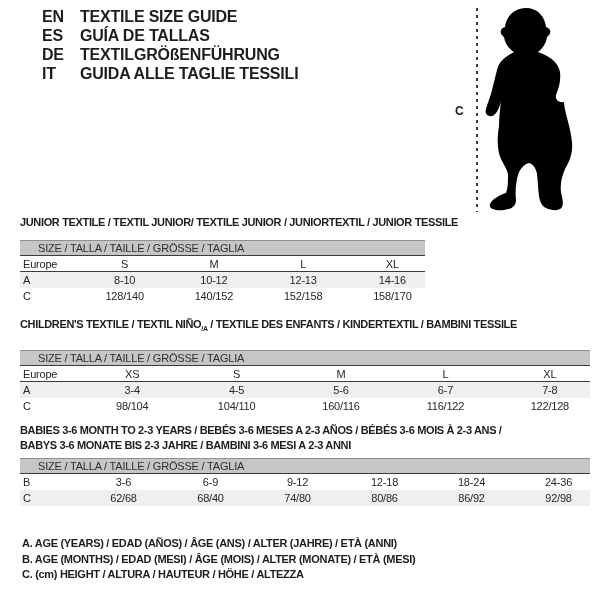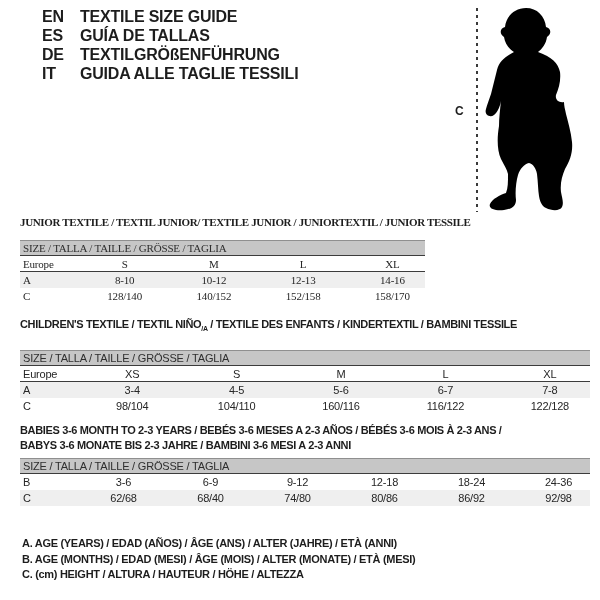--- a/index.html
+++ b/index.html
@@ -13,30 +13,30 @@
   .lang-code{width:38px;}
   
   .c-label{position:absolute;left:455px;top:104px;font-weight:700;font-size:12px;}
   .dotted-line{
     position:absolute;left:476px;top:8px;width:2px;height:204px;
     background:repeating-linear-gradient(to bottom,#3a3a3a 0 3px,transparent 3px 7px);
   }
   .baby-svg{position:absolute;left:484px;top:6px;width:114px;height:208px;}
   
   .size-table{position:absolute;left:20px;}
-  #table-junior{top:215px;font-family:Liberation Serif, serif;}
+  #table-junior{top:215px;}
   #table-children{top:317px;}
   #table-babies{top:423px;}
   .table-title{font-weight:700;font-size:11px;letter-spacing:-0.35px;line-height:15px;width:575px;}
   .table-title sub{font-size:7px;}
   #table-junior  .table-box{margin-top:10px;width:405px;}
   #table-children .table-box{margin-top:14px;width:570px;}
   #table-babies  .table-box{margin-top:5px;width:570px;}
   .size-bar{
-    height:14px;display:flex;align-items:center;padding-left:3px;box-sizing:content-box;
+    height:14px;display:flex;align-items:center;padding-left:18px;box-sizing:content-box;
     font-size:11px;letter-spacing:-0.2px;color:#2e2e2e;
     background:#c6c6c6;border-top:1px solid #8f8f8f;border-bottom:1px solid #3c3c3c;
   }
   .t-row{display:flex;height:16px;align-items:center;font-size:11px;letter-spacing:-0.2px;color:#262626;box-sizing:border-box;gap:24px;}
   .t-row.shaded{background:#efefef;}
   .t-row.ruled{border-bottom:1px solid #3c3c3c;}
   .row-label{width:45px;padding-left:3px;flex:none;}
   .t-cell{flex:1;text-align:center;}
   
   .footnotes{position:absolute;left:22px;top:536px;font-weight:700;font-size:11px;letter-spacing:-0.3px;line-height:15.5px;}

